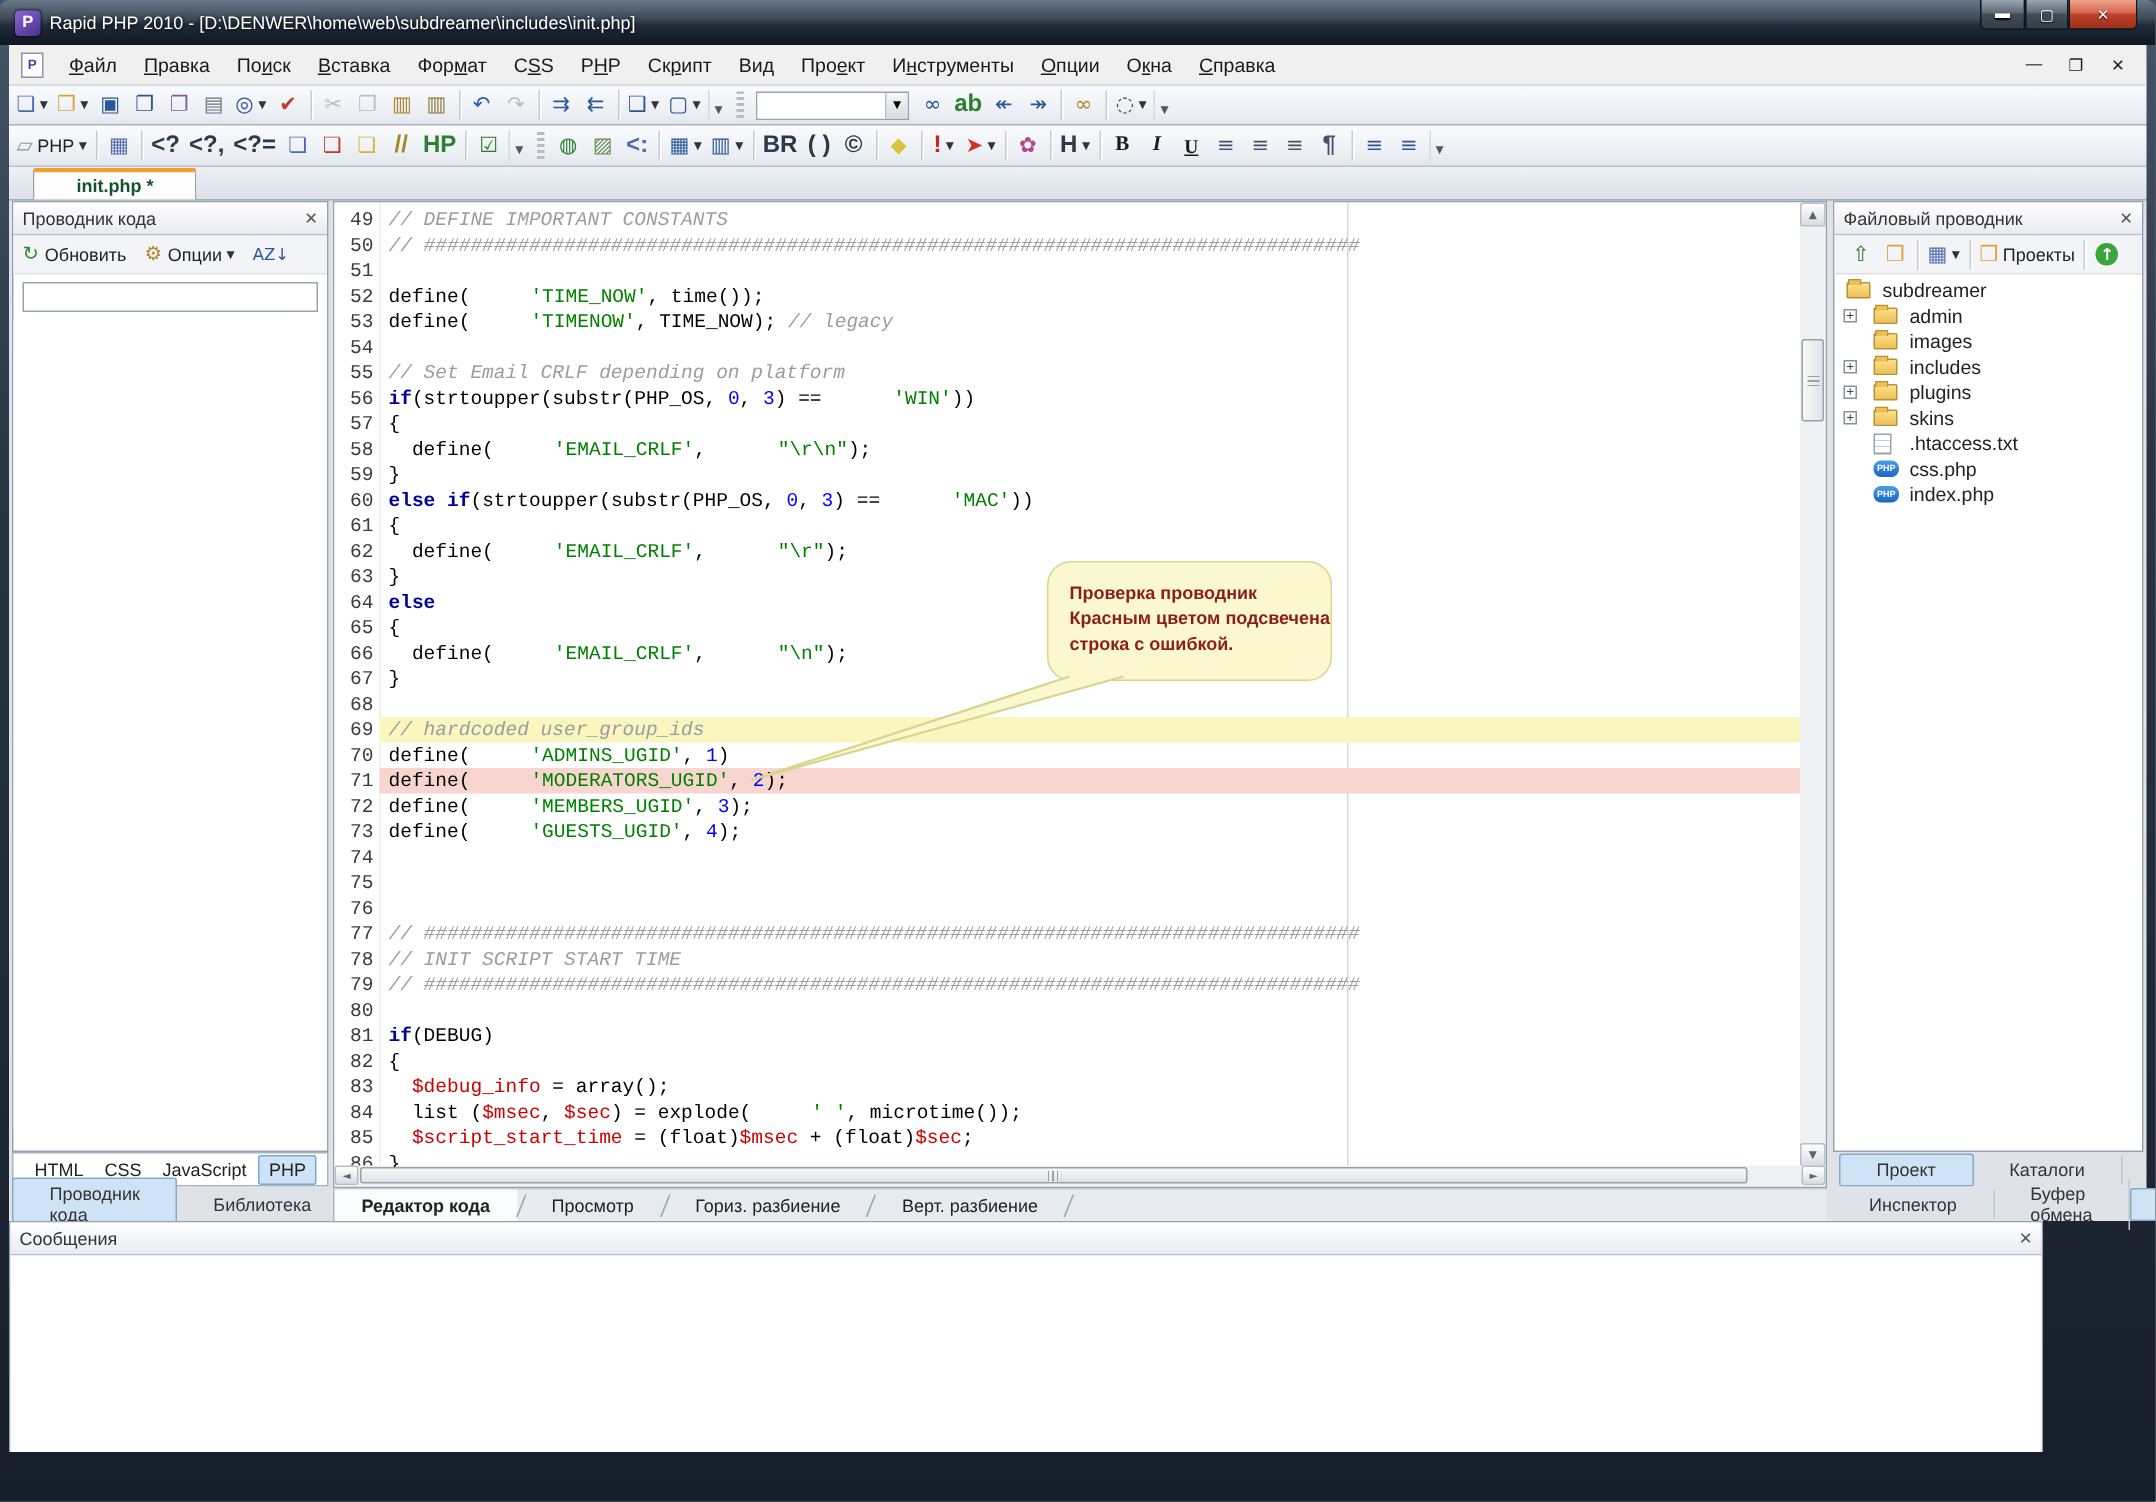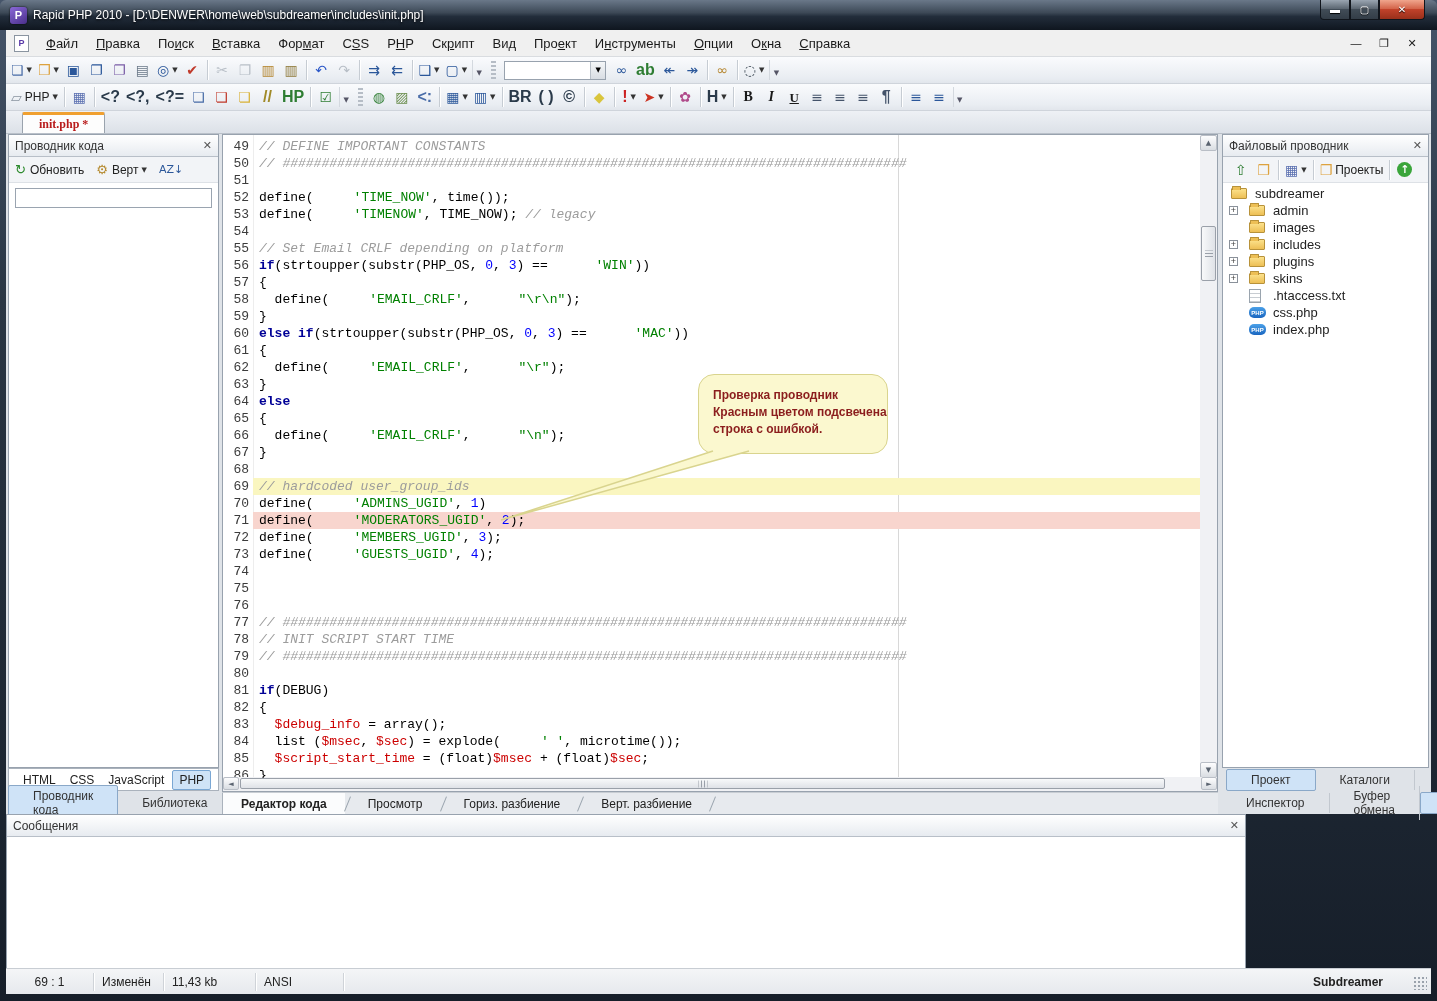--- a/index.html
+++ b/index.html
@@ -60,24 +60,24 @@
   .tcombo { width:102px; height:19px; background:#fff; border:1px solid #98a2ae; margin:0 4px;
     display:inline-flex; }
   .tcombo input { flex:1; border:none; outline:none; font-size:12px; padding:0 3px; min-width:0; }
   .tcombo .cdd { width:15px; background:linear-gradient(180deg,#f4f6f8,#d8dde3);
     border-left:1px solid #b8bfc8; font-size:7px; display:flex; align-items:center; justify-content:center;
     font-family:"DejaVu Sans", sans-serif; }
 
   
   .tabbar { position:absolute; left:6px; top:111px; width:1425px; height:23px;
     background:linear-gradient(180deg,#eef1f5,#dce1e8); border-bottom:1px solid #b9c0c9; }
-  .doc-tab { position:absolute; left:16px; bottom:0; height:21px; padding:0 16px;
+  .doc-tab { position:absolute; left:16px; bottom:0; height:21px; padding:0 28px;
     background:#fdfdfd; border:1px solid #9aa3ad; border-bottom:none; border-radius:2px 2px 0 0;
-    border-top:3px solid #f0a030; font-size:12px; font-weight:bold; color:#b91c1c;
-    display:inline-flex; align-items:center;font-family:Liberation Serif, serif; }
+    border-top:3px solid #f0a030; font-size:12px; font-weight:bold; color:#14532d;
+    display:inline-flex; align-items:center; }
 
   
   .main-bg { position:absolute; left:6px; top:134px; width:1425px; height:680px; background:#dfe3e8; }
   .panel { position:absolute; background:#fff; border:1px solid #98a2ae; }
   .phead { height:22px; background:linear-gradient(180deg,#ffffff,#e7ebf0); border-bottom:1px solid #b8bfc8;
     font-size:12px; color:#333; display:flex; align-items:center; padding:0 6px; }
   .phead .x { margin-left:auto; color:#555; font-size:11px; font-family:"DejaVu Sans", sans-serif; }
   .ptools { height:26px; background:#f2f4f7; border-bottom:1px solid #dde1e6; display:flex;
     align-items:center; padding:0 6px; font-size:12px; color:#222; }
   .ptools .ic { font-family:"DejaVu Sans", sans-serif; font-size:13px; margin-right:4px; }
@@ -157,21 +157,21 @@
   .btab { padding:3px 24px; border-right:1px solid #c2c8cf; }
   .btab.active { background:var(--sel); border:1px solid #8aa8c8; border-radius:2px; }
   .navarr { font-size:9px; padding:0 4px; font-family:"DejaVu Sans", sans-serif; }
   #view-tabs { position:absolute; left:222px; top:792px; width:996px; height:22px; background:#e7eaee;
     display:flex; align-items:center; font-size:12px; color:#222; border-top:1px solid #c8cdd3; }
   .vtab { position:relative; height:22px; line-height:22px; padding:0 18px; }
   .vtab.active { background:#fbfcfd; font-weight:bold; border-left:1px solid #aab2bc; }
   .vtab-sl { width:1px; height:16px; background:#9aa4ae; transform:rotate(22deg); margin:0 2px; }
 
   
-  #messages { position:absolute; left:6px; top:814px; width:1240px; height:154px; background:#fff;
+  #messages { position:absolute; left:6px; top:814px; width:1356px; height:154px; background:#fff;
     border:1px solid #98a2ae; }
   #messages .phead { font-size:12px; }
   #messages .body { height:131px; background:#fff; }
 
   
   #statusbar { position:absolute; left:6px; top:968px; width:1425px; height:26px;
     background:linear-gradient(180deg,#f4f5f7,#e6e9ed); border-top:1px solid #c8cdd3;
     display:flex; align-items:center; font-size:12px; color:#222; }
   .scell { height:18px; display:flex; align-items:center; padding:0 8px;
     border-right:1px solid #cfd3d8; box-shadow:1px 0 0 #fff; }
@@ -432,21 +432,21 @@
   <div class="panel" id="left-panel">
     <div class="phead">
       <span>Проводник кода</span>
       <span class="x">✕</span>
     </div>
     <div class="ptools">
       <span class="ic" style="color:#2e8b2e">↻</span>
       <span>Обновить</span>
       <span class="gap"></span>
       <span class="ic" style="color:#b58a2f">⚙</span>
-      <span>Верт</span>
+      <span>Опции</span>
       <span class="dd">▼</span>
       <span class="gap"></span>
       <span class="ic" style="font-size:11px;color:#2b579a">AZ↓</span>
     </div>
     <input class="searchbox" style="width: calc(100% - 12px); display: block;" value="">
     <div style="height:540px;background:#fff"></div>
   </div>
 
   <div id="editor">
     <div id="code-view">
@@ -581,22 +581,13 @@
     </div>
 
   <div id="messages">
     <div class="phead">
       <span>Сообщения</span>
       <span class="x">✕</span>
     </div>
     <div class="body"></div>
   </div>
 
-  <div id="statusbar">
-    <span class="scell c1">69 : 1</span>
-    <span class="scell c2">Изменён</span>
-    <span class="scell c3">11,43 kb</span>
-    <span class="scell c4">ANSI</span>
-    <span class="scell fill"></span>
-    <span class="scell proj">Subdreamer</span>
-    <span class="sgrip"></span>
-  </div>
 </div>
 
 </body></html>

